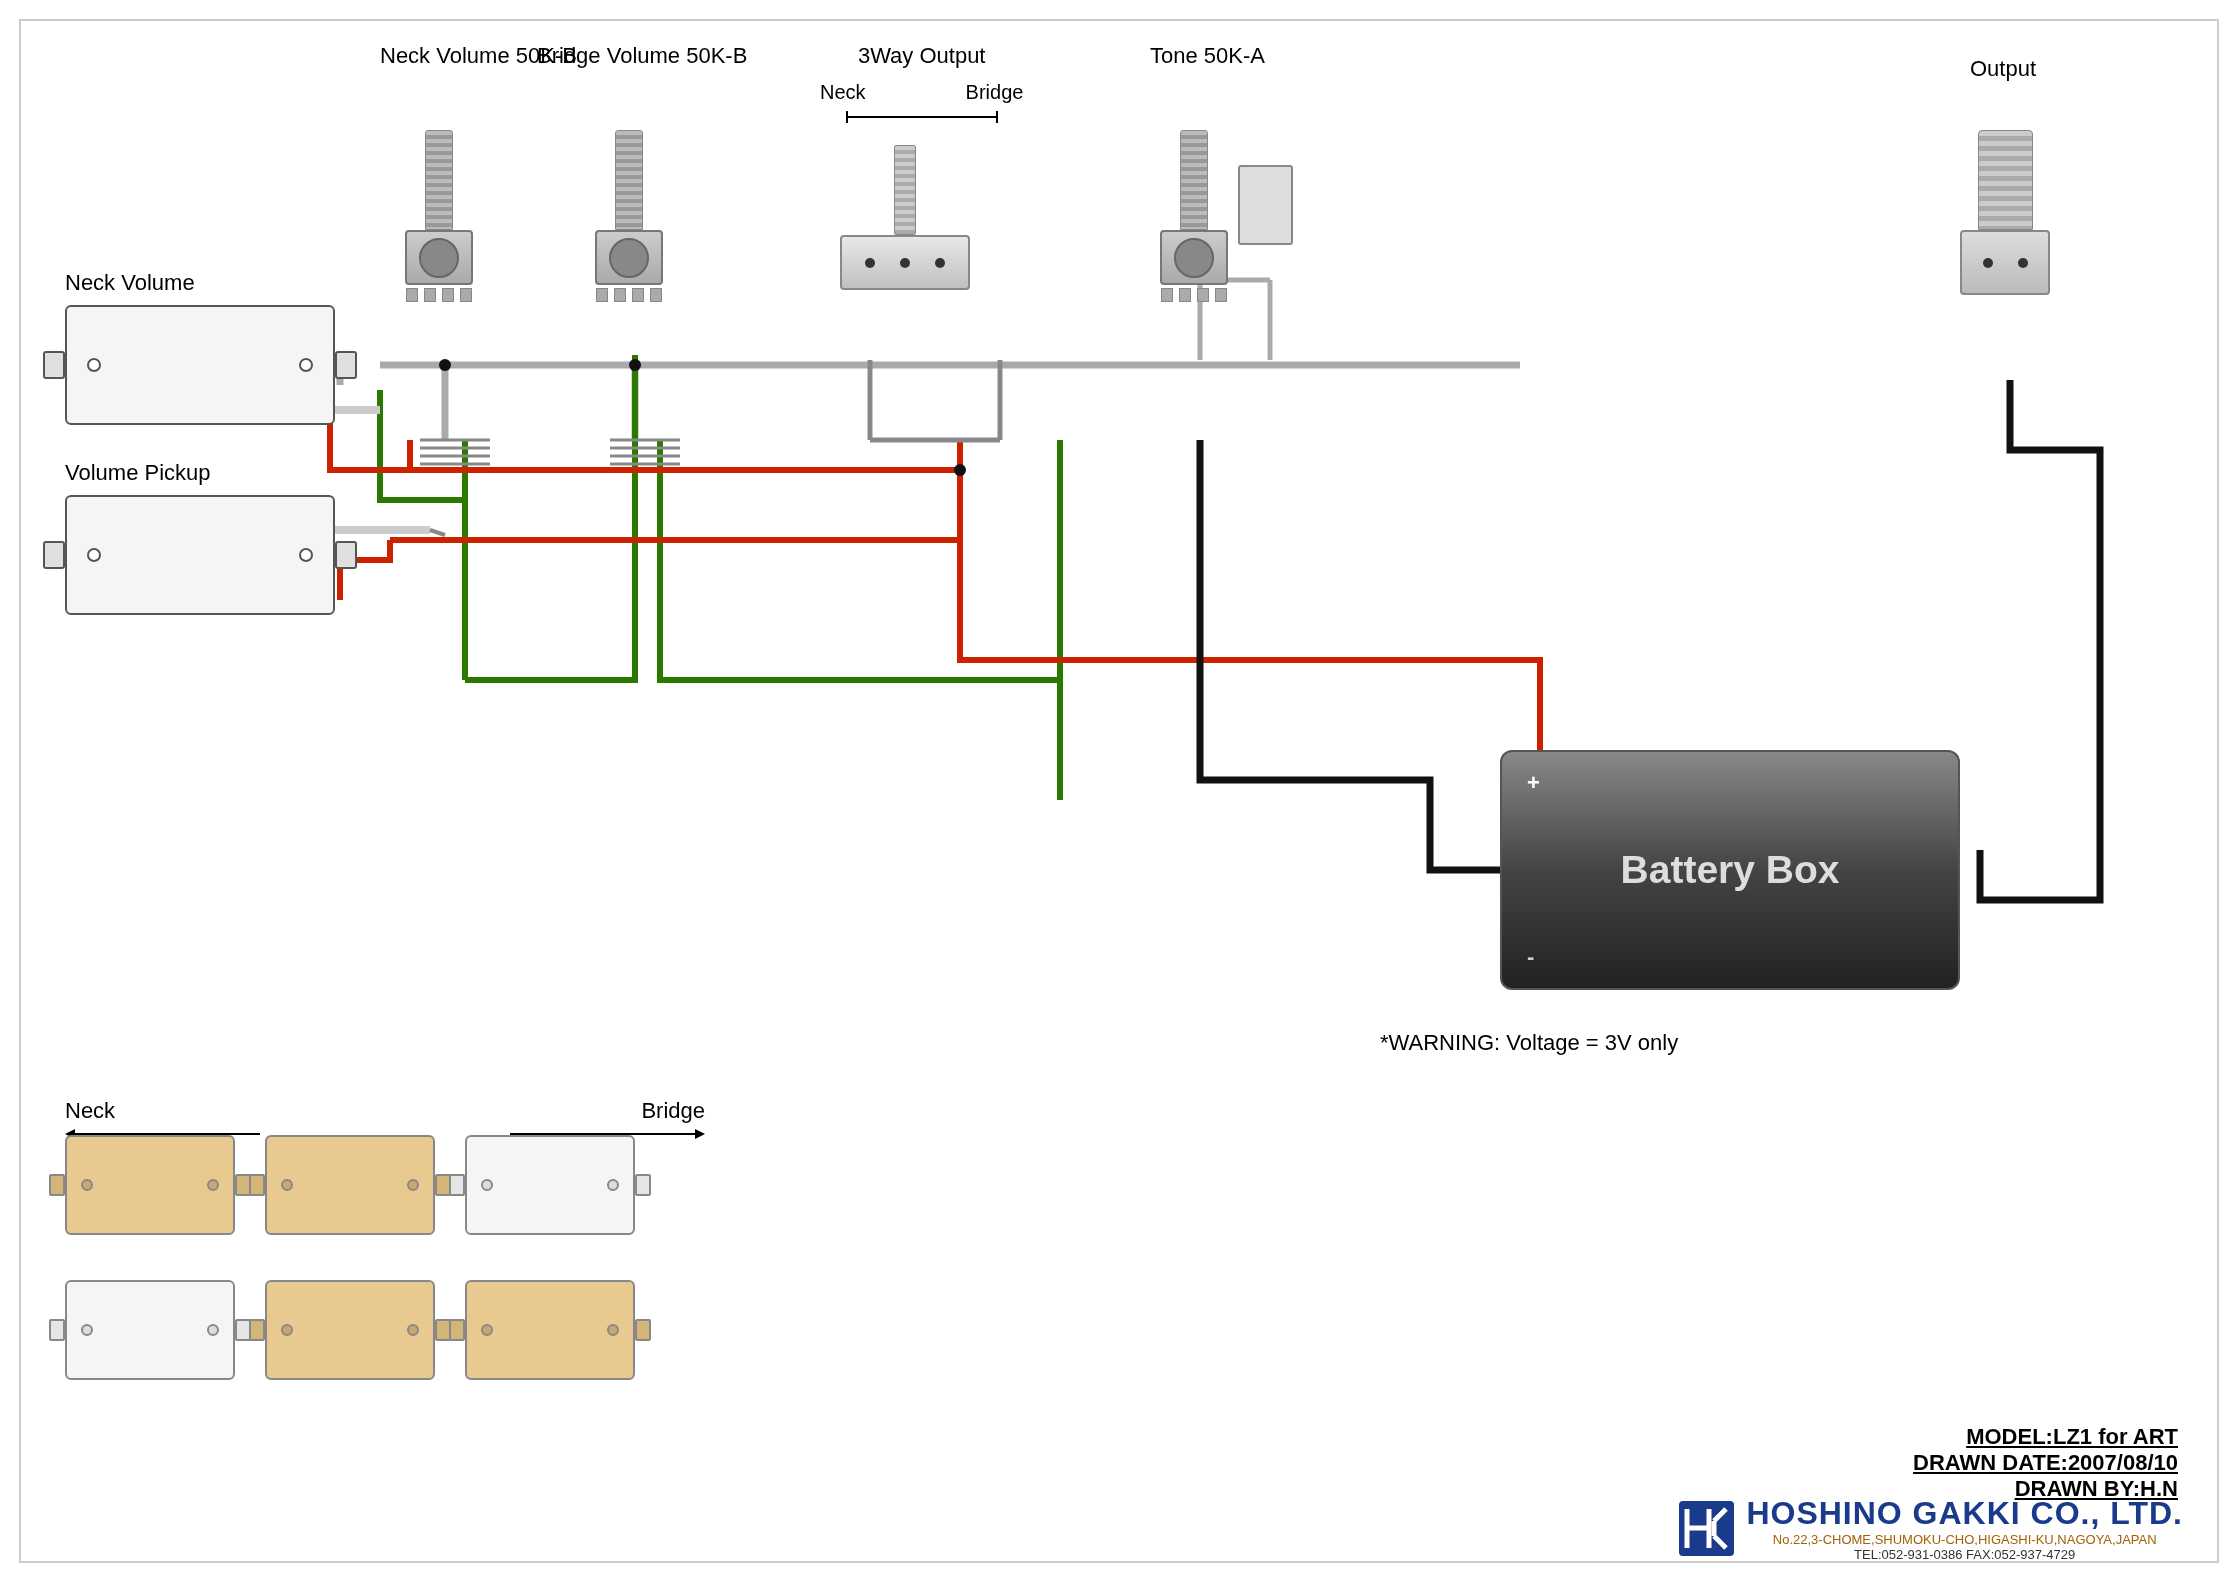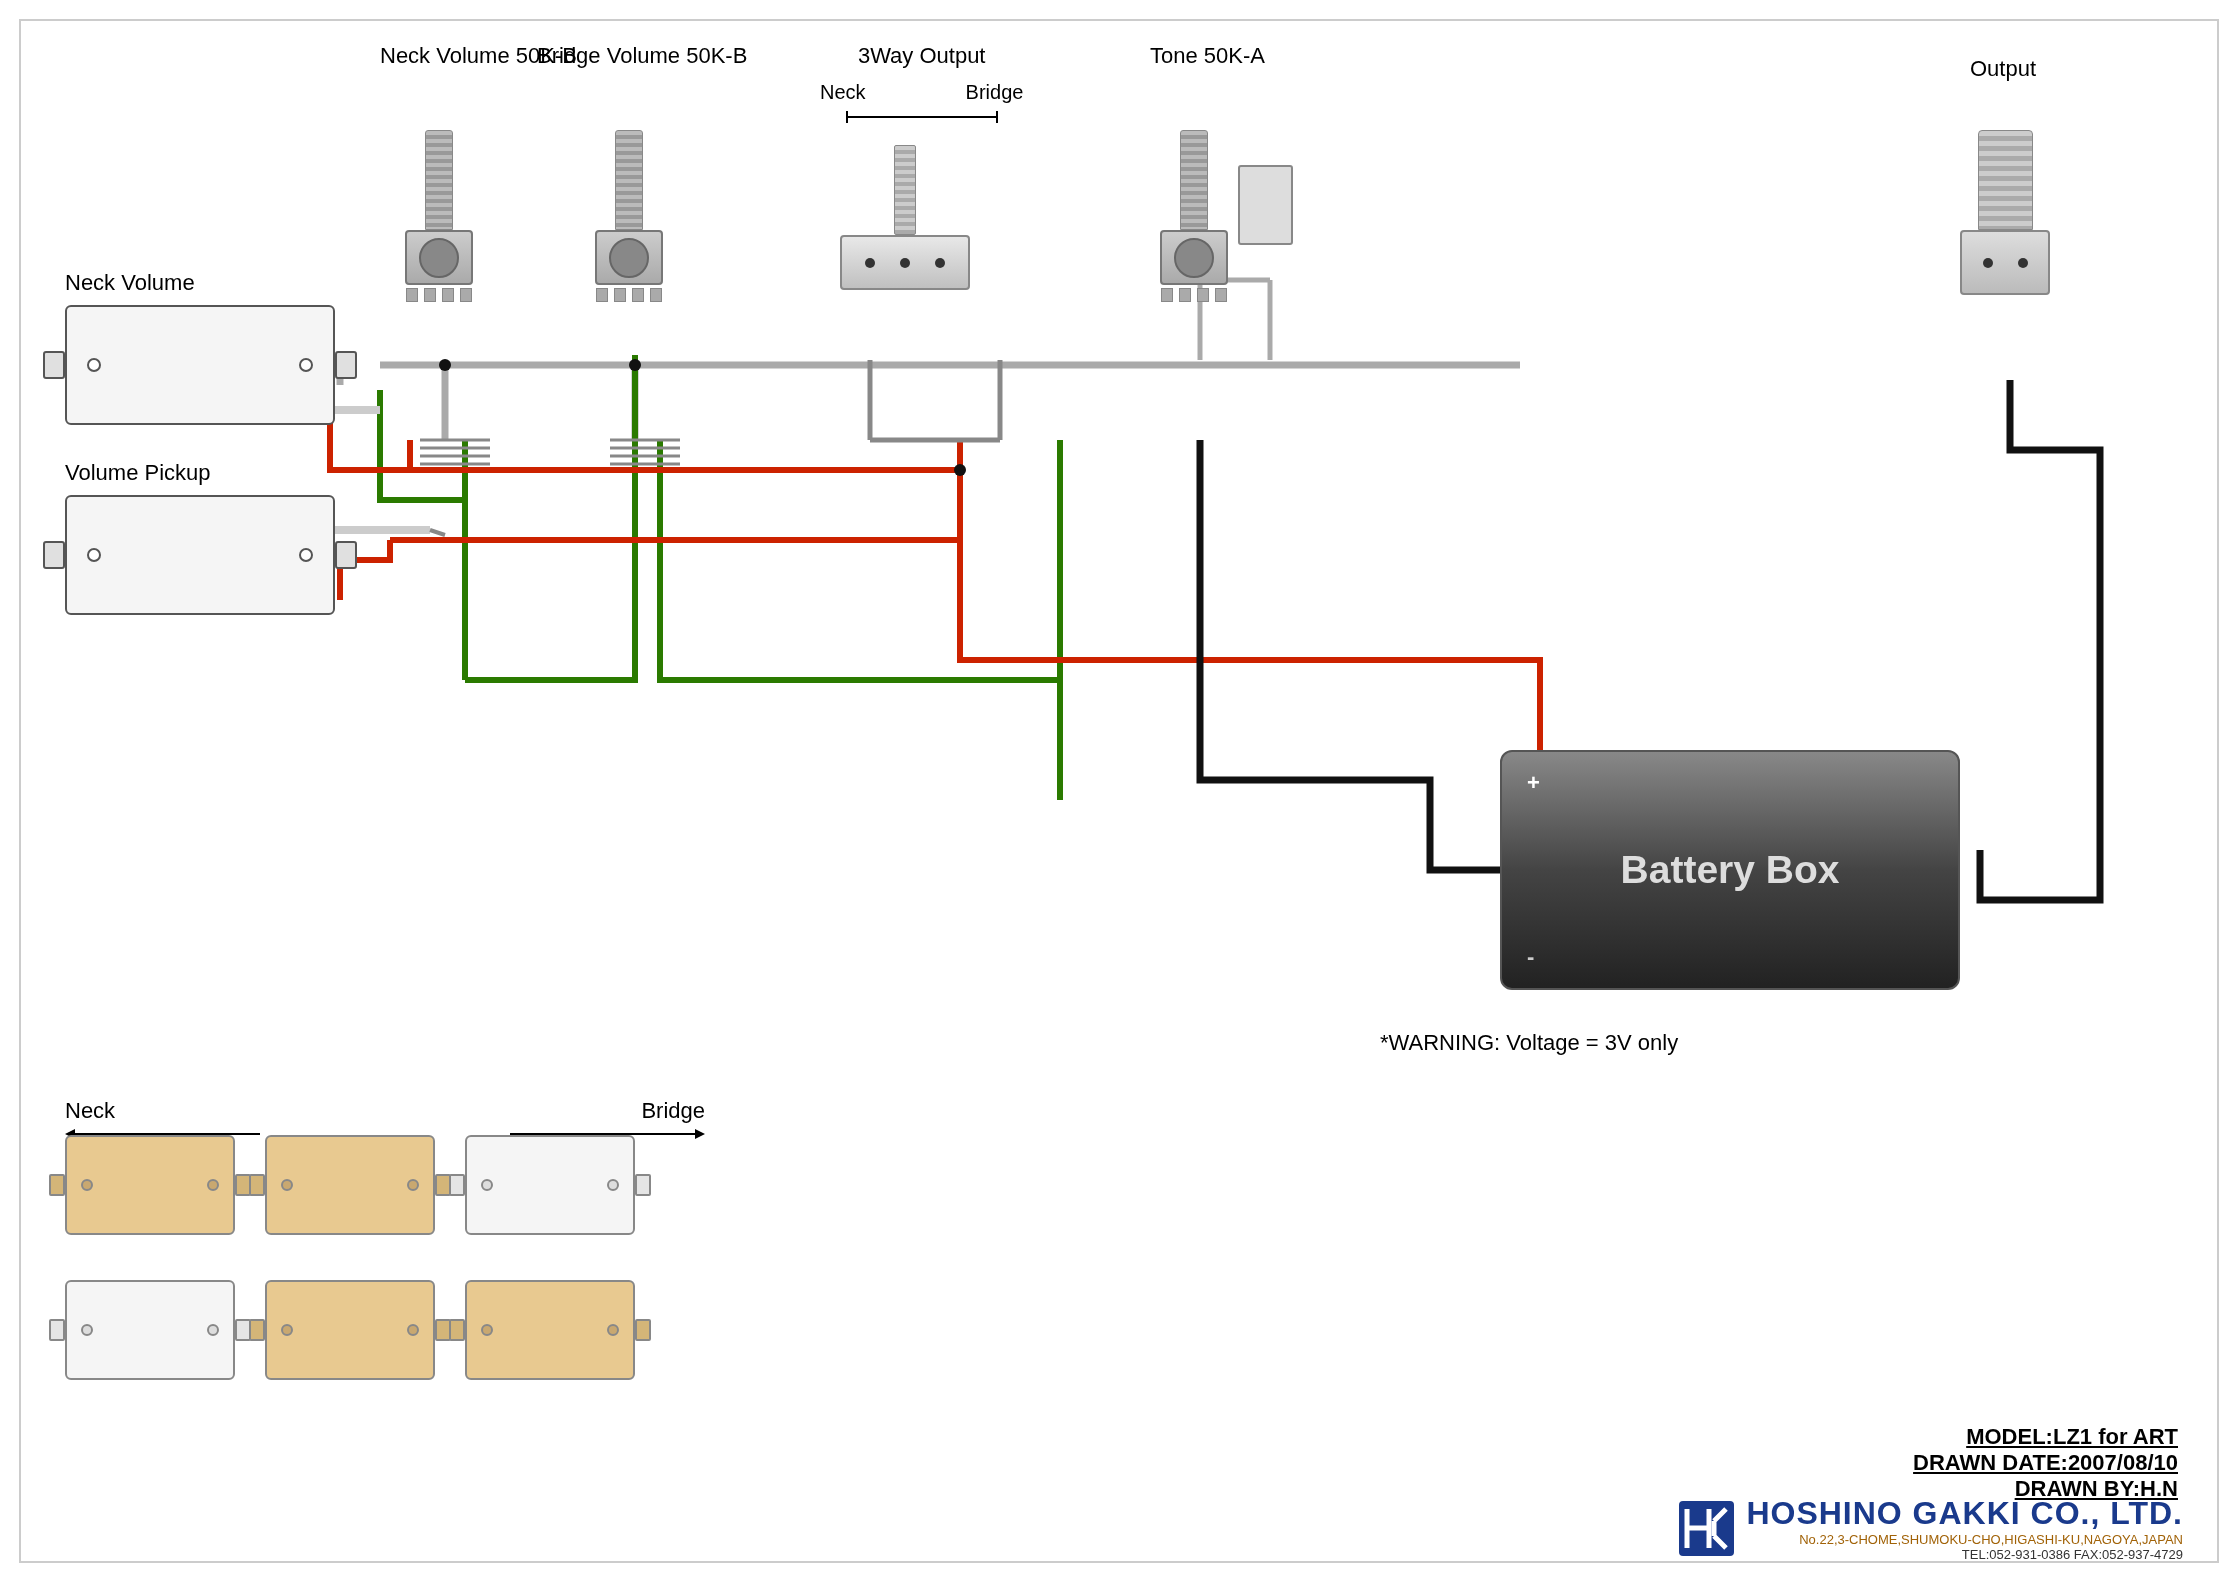--- a/index.html
+++ b/index.html
@@ -116,21 +116,21 @@
       bottom: 20px;
       display: flex;
       align-items: center;
       gap: 12px;
     }
     .hoshino-icon {
       width: 55px;
       height: 55px;
     }
     .hoshino-text {
-      text-align: right;
+      text-align: center;
     }
     .hoshino-name {
       font-size: 32px;
       font-weight: bold;
       color: #1a3a8c;
       letter-spacing: 1px;
     }
     .hoshino-sub {
       font-size: 13px;
       color: #a16207;

